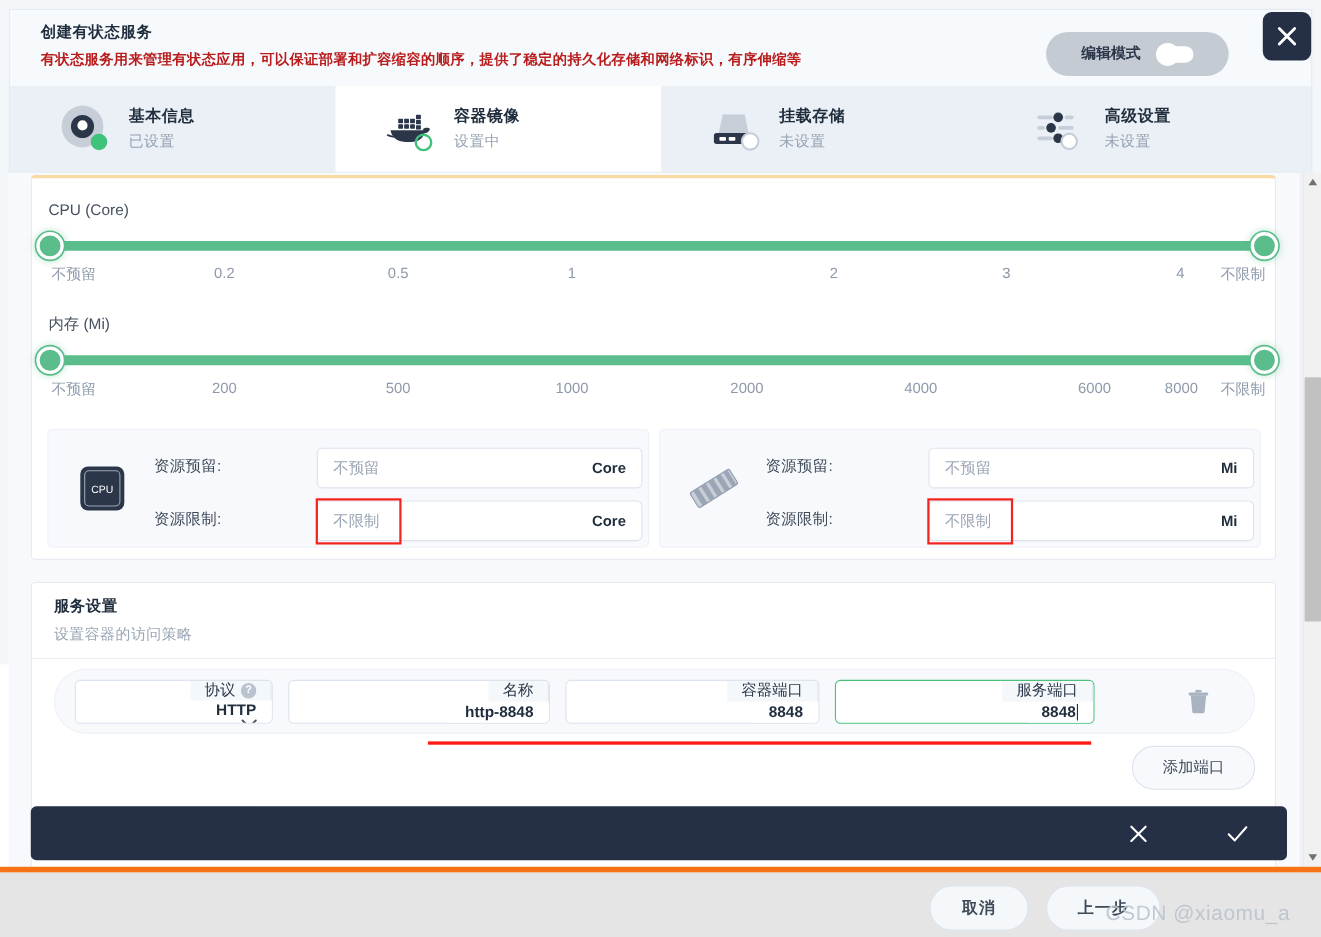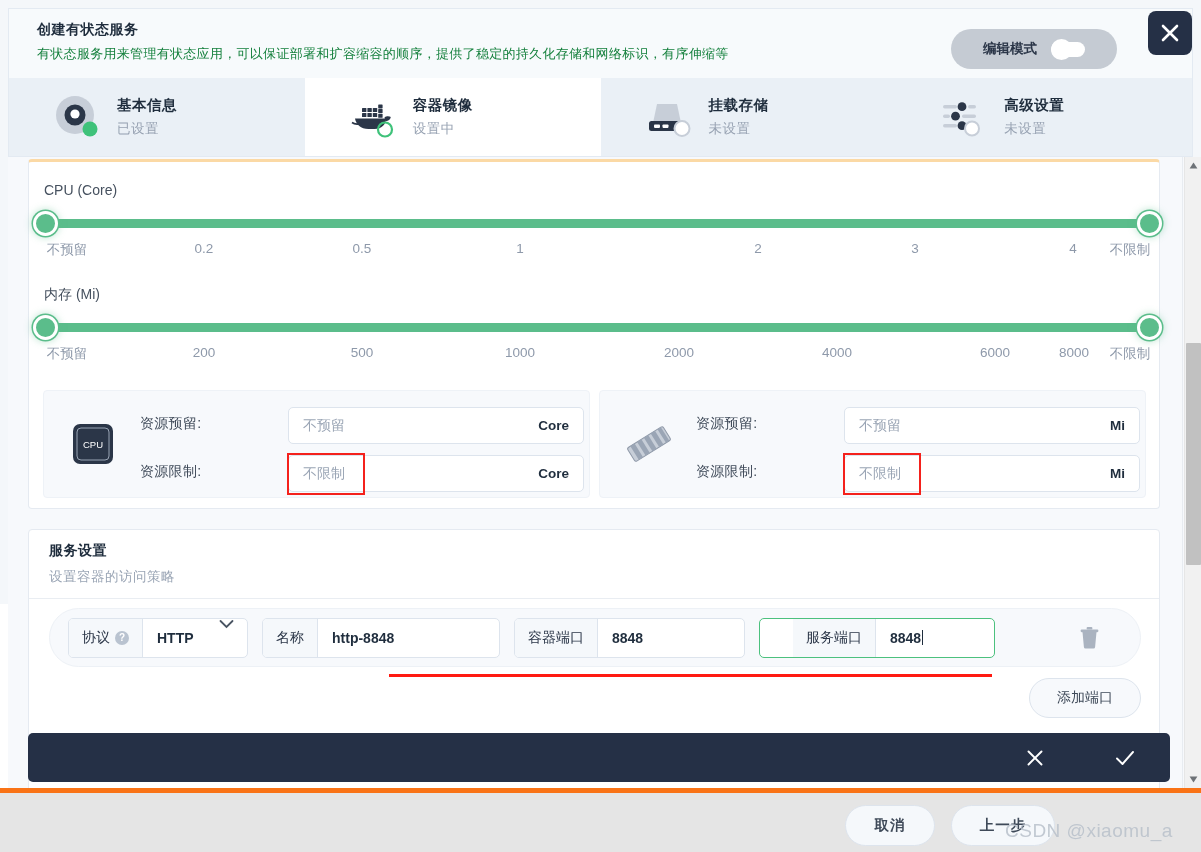--- a/index.html
+++ b/index.html
@@ -24,22 +24,23 @@
     border: 1px solid #e3eaf2;
     border-bottom: none;
   }
   .header-title {
     position: absolute; left: 28px; top: 12px;
     font-size: 14px; font-weight: bold; color: #1f2d3d;
     letter-spacing: 0.5px;
   }
   .header-sub {
     position: absolute; left: 28px; top: 36px;
-    font-size: 13px; color: #15803d;
+    font-size: 13px; color: #b91c1c;
     letter-spacing: 0.3px;
+    font-weight: bold;
   }
   .edit-mode-toggle {
     position: absolute; right: 75px; top: 20px;
     width: 166px; height: 40px;
     background: #c5cbd3;
     border-radius: 20px;
     display: flex; align-items: center;
     justify-content: center;
   }
   .edit-mode-label {
@@ -204,26 +205,27 @@
   .port-row {
     position: absolute; left: 20px; top: 78px;
     width: 1092px; height: 59px;
     background: #f7f9fc;
     border: 1px solid #edf1f6;
     border-radius: 30px;
     display: flex; align-items: center;
     padding-left: 18px;
   }
   .input-group {
-    display: flex; align-items: flex-start;
+    display: flex; align-items: flex-end;
     height: 40px;
     border: 1px solid #dde4ed;
     border-radius: 5px;
     background: #ffffff;
     overflow: hidden;
+    flex-direction: column;
   }
   .ig-addon {
     height: 100%;
     display: flex; align-items: center;
     padding: 0 13px;
     background: #f5f8fb;
     border-right: 1px solid #dde4ed;
     font-size: 14px; color: #2b3648;
     white-space: nowrap;
   }

